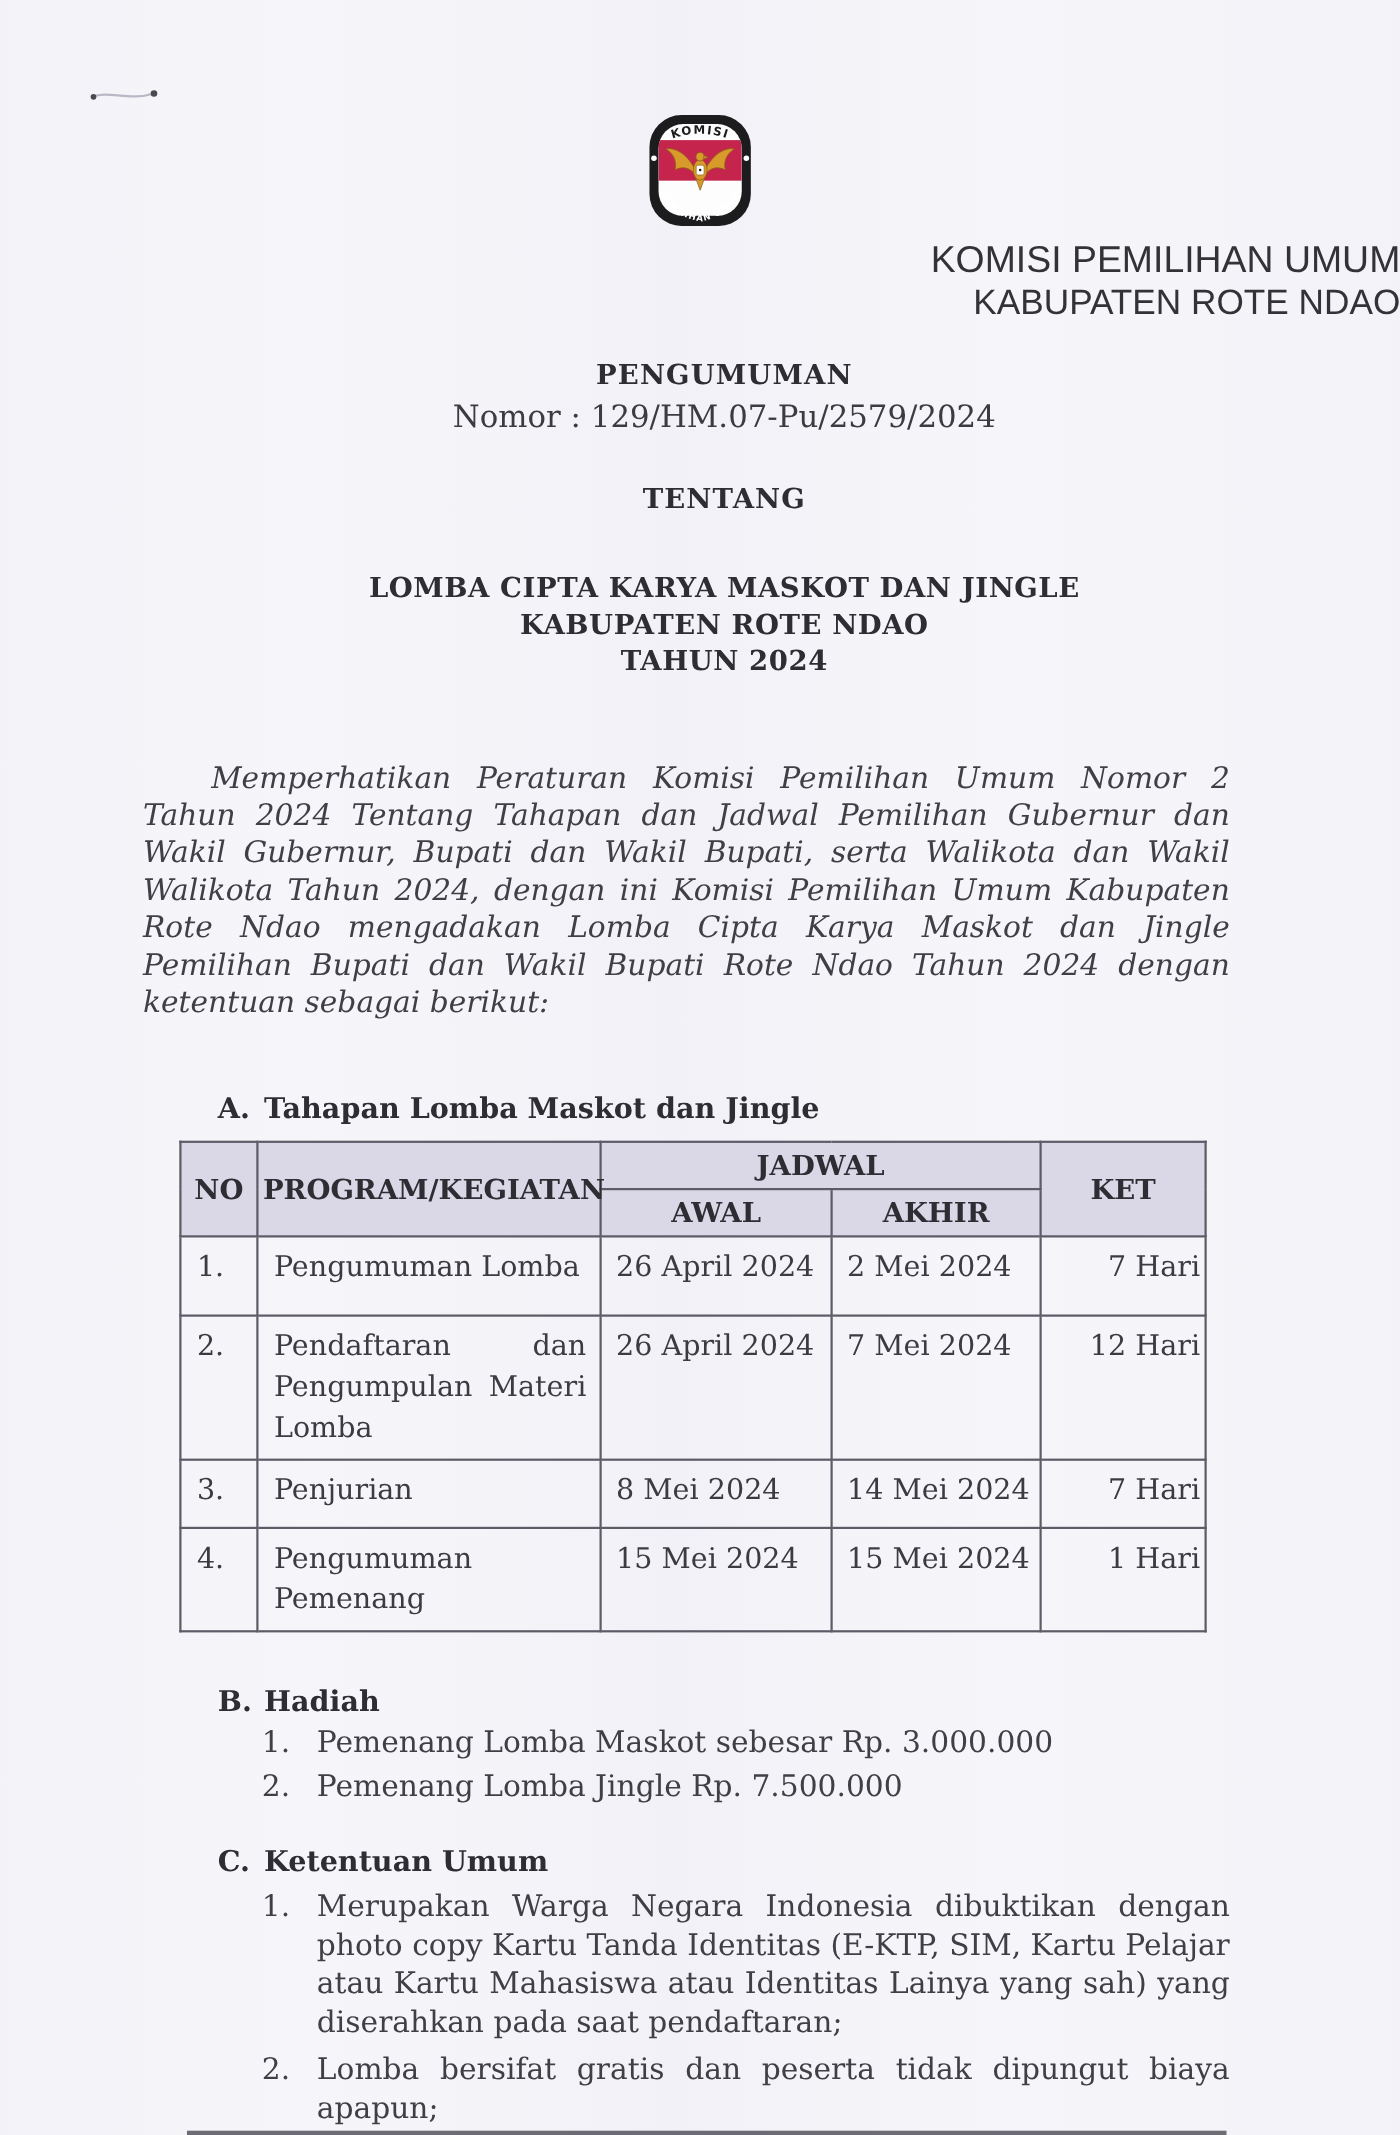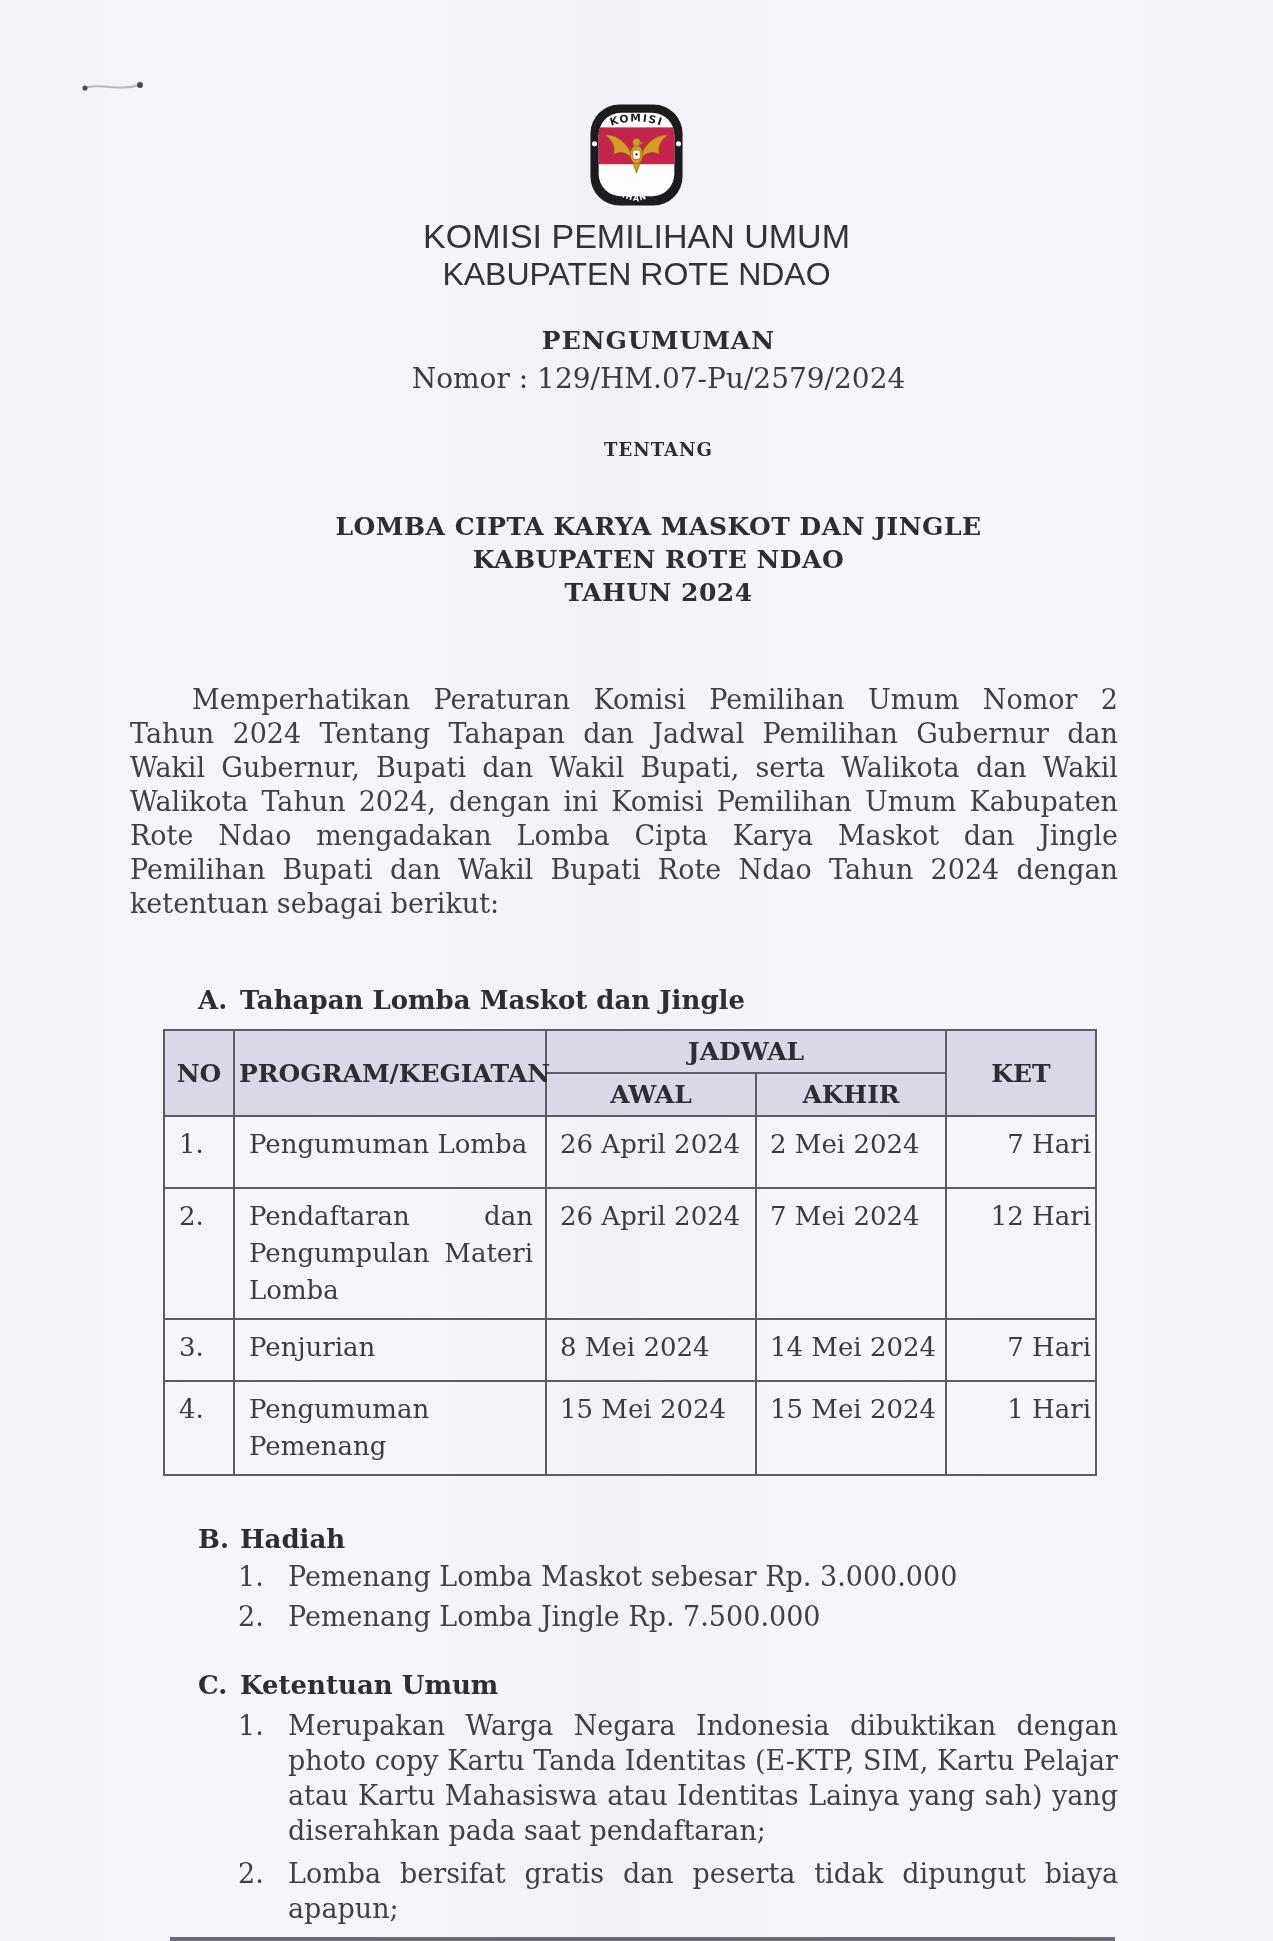--- a/index.html
+++ b/index.html
@@ -16,36 +16,37 @@
   }
   .pen-mark { position: absolute; left: 78px; top: 68px; width: 75px; height: 32px; }
   .bottom-scan-line {
     position: absolute; left: 170px; bottom: 0; width: 945px; height: 4px;
     background: #55545e; opacity: .85;
   }
 
   .logo-wrap { padding-top: 102px; display: flex; justify-content: center; }
   .logo-wrap svg { width: 97px; height: 107px; display: block; }
 
-  .org-name { text-align: center; margin-top: 8px;
+  .org-name { text-align: right; margin-top: 8px;
     font-family: "Liberation Sans", "DejaVu Sans", sans-serif; color: #333237; }
   .org-line1 { font-size: 34px; line-height: 38px; letter-spacing: 0px; }
   .org-line2 { font-size: 32px; line-height: 38px; }
 
   .center-block { text-align: center; padding-left: 44px; }
   .announce-label { margin-top: 33px; font-size: 25px; font-weight: bold; color: #2e2d33; letter-spacing: 1px; }
   .number-line { margin-top: 7px; font-size: 28px; color: #3c3b42; }
-  .about-label { margin-top: 44px; font-size: 18px; font-weight: bold; color: #2e2d33; letter-spacing: 1px; }
+  .about-label { margin-top: 44px; font-size: 25px; font-weight: bold; color: #2e2d33; letter-spacing: 1px; }
   .doc-title { margin-top: 50px; font-size: 25px; font-weight: bold; color: #2e2d33; line-height: 33px; letter-spacing: .5px; }
 
   .intro {
     margin: 74px 155px 0 130px;
     font-size: 27px; line-height: 34px;
     text-align: justify; text-indent: 62px;
     color: #403f46;
+    font-style: italic;
   }
 
   .section-a-heading { margin: 64px 0 0 198px; font-size: 26px; font-weight: bold; color: #2e2d33; display: flex; }
   .section-label { width: 42px; flex: none; }
 
   table.schedule {
     margin: 14px 0 0 163px;
     width: 932px;
     border-collapse: collapse;
     table-layout: fixed;

